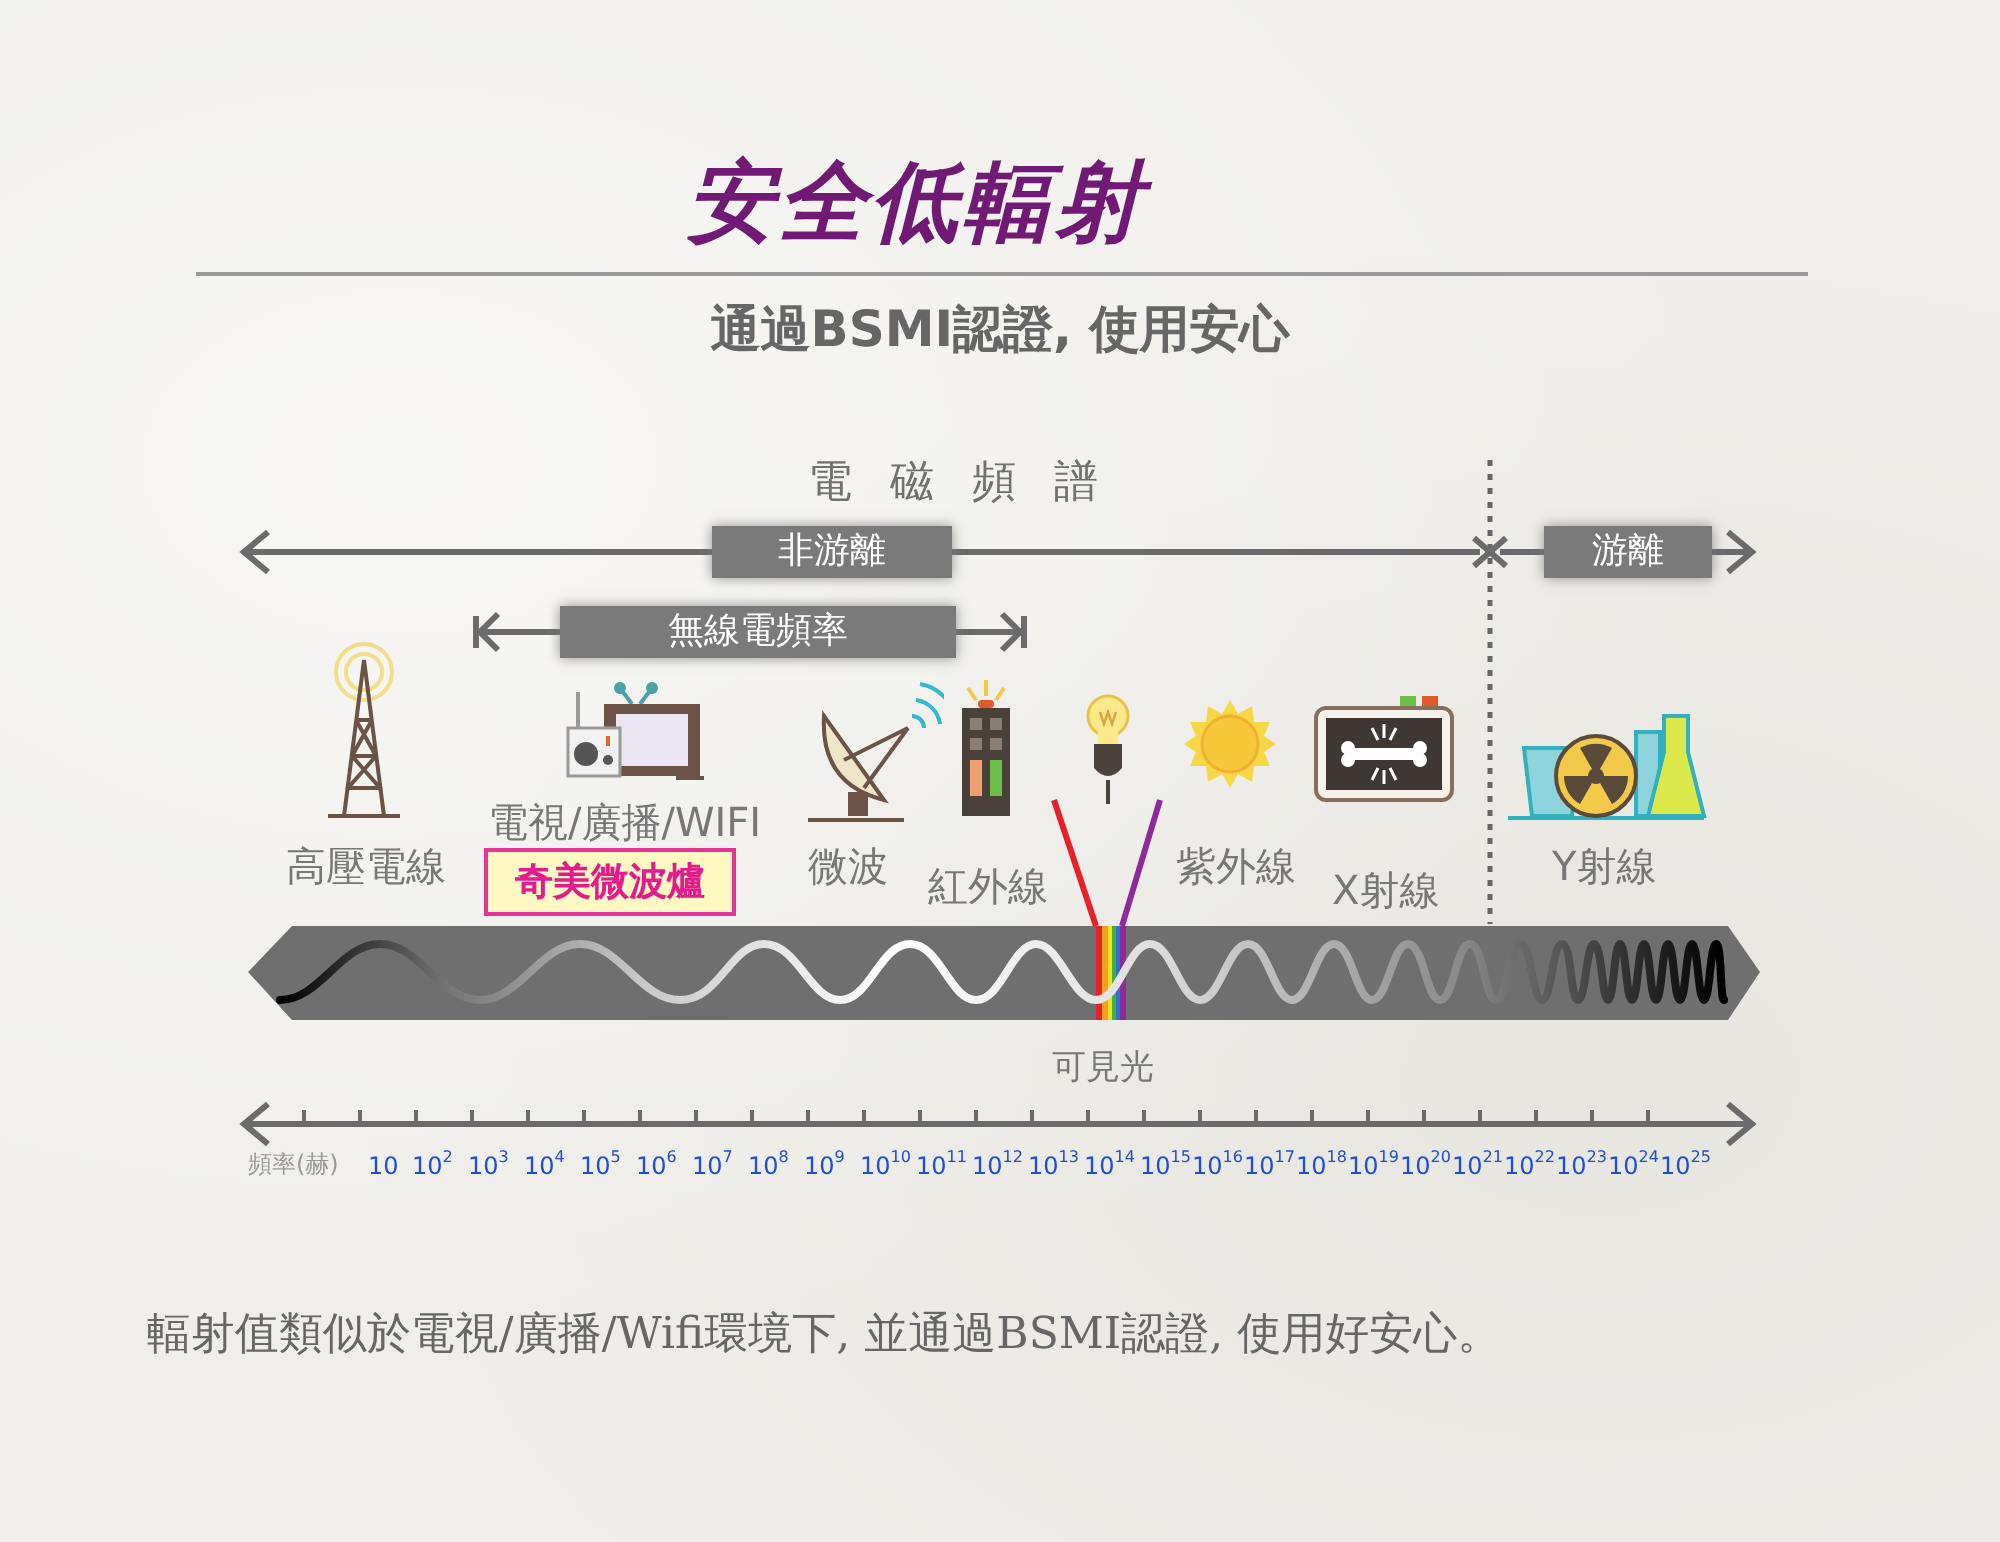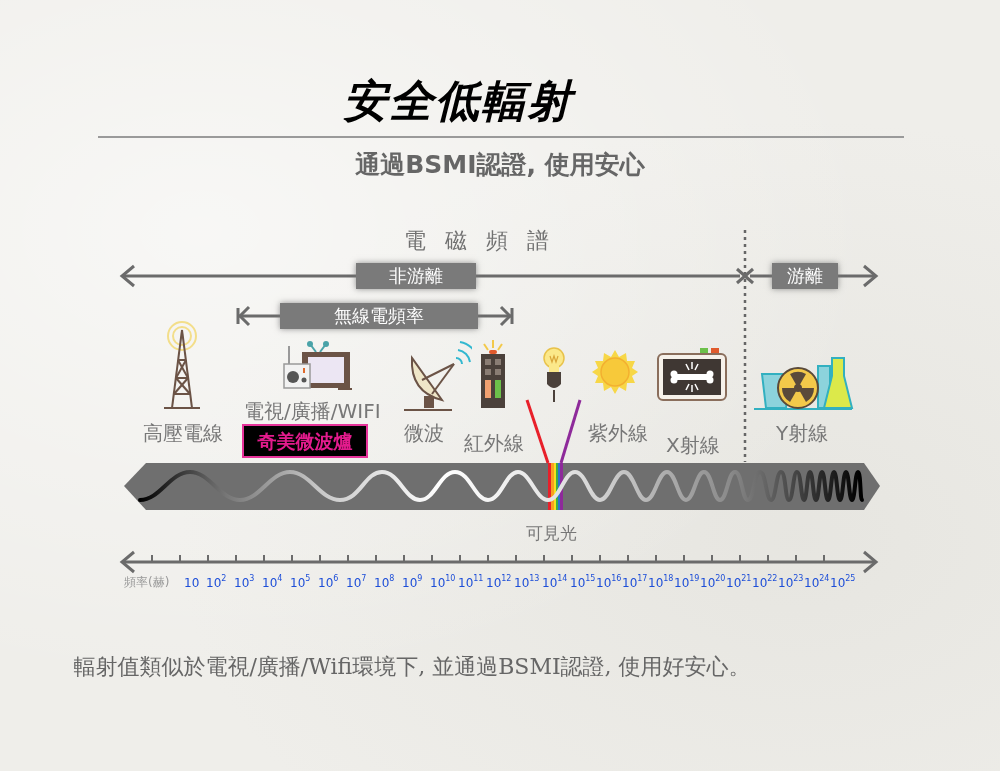--- a/index.html
+++ b/index.html
@@ -2,27 +2,27 @@
 <html><head>
 <meta charset="utf-8">
 <style>
   html,body{margin:0;padding:0;}
   body{width:1000px;height:771px;overflow:hidden;background:#f1f0ec;font-family:"DejaVu Sans",sans-serif;color:#666;position:relative;}
   .bg{position:absolute;inset:0;background:
     radial-gradient(ellipse at 20% 30%, rgba(255,255,255,0.55), transparent 60%),
     radial-gradient(ellipse at 80% 70%, rgba(225,224,218,0.6), transparent 55%),
     #efeeea;}
   .abs{position:absolute;}
-  .title{left:0;width:916px;top:72px;text-align:center;font-size:44px;font-weight:bold;font-style:italic;color:#000000;letter-spacing:2px;}
+  .title{left:0;width:916px;top:72px;text-align:center;font-size:44px;font-weight:bold;font-style:italic;color:#701a75;letter-spacing:2px;}
   .rule{left:98px;top:136px;width:806px;height:2px;background:#9a9a9a;}
   .subtitle{left:0;width:1000px;top:148px;text-align:center;font-size:25px;font-weight:bold;color:#666;}
   .spec-title{left:404px;top:226px;font-size:22px;color:#707070;letter-spacing:6px;}
   .label{font-size:20px;color:#777;white-space:nowrap;}
   .band{background:#7a7a7a;color:#fff;font-size:18px;text-align:center;line-height:26px;box-shadow:0 0 6px rgba(120,120,120,0.8);}
-  .pink-box{left:242px;top:424px;width:122px;height:30px;border:2px solid #e6339a;color:#e31b8d;font-weight:bold;font-size:19px;text-align:center;line-height:30px;background:#000000;}
+  .pink-box{left:242px;top:424px;width:122px;height:30px;border:2px solid #e6339a;color:#e31b8d;font-weight:bold;font-size:19px;text-align:center;line-height:30px;background:#fef9c3;}
   .tick-label{font-size:12px;color:#1d4ed8;white-space:nowrap;}
   .tick-label sup{font-size:8px;vertical-align:6px;}
   .footer{left:0;width:824px;top:652px;text-align:center;font-family:"DejaVu Serif",serif;font-size:22px;color:#666;}
 </style>
 </head>
 <body>
 
 <div class="bg"></div>
 
 <div class="abs title">安全低輻射</div>
@@ -75,21 +75,21 @@
       <line x1="684" y1="555" x2="684" y2="562"></line>
     <line x1="712" y1="555" x2="712" y2="562"></line>
       <line x1="740" y1="555" x2="740" y2="562"></line>
     <line x1="768" y1="555" x2="768" y2="562"></line>
       <line x1="796" y1="555" x2="796" y2="562"></line>
     <line x1="824" y1="555" x2="824" y2="562"></line>
   </g>
 </svg>
 
 <div class="abs band" style="left:356px;top:263px;width:120px;">非游離</div>
-<div class="abs band" style="left:772px;top:263px;width:66px;">游離</div>
+<div class="abs band" style="left:772px;top:263px;width:84px;">游離</div>
 <div class="abs band" style="left:280px;top:303px;width:198px;">無線電頻率</div>
 
 <svg class="abs" style="left:160px;top:320px" width="44" height="90">
   <circle cx="22" cy="16" r="14" fill="none" stroke="#f3de8a" stroke-width="2"></circle>
   <circle cx="22" cy="16" r="9" fill="none" stroke="#f3de8a" stroke-width="2"></circle>
   <g stroke="#6b5346" stroke-width="2" fill="none">
     <line x1="22" y1="10" x2="12" y2="88"></line>
       <line x1="22" y1="10" x2="32" y2="88"></line>
     <line x1="18" y1="40" x2="26" y2="40"></line>
       <line x1="16" y1="58" x2="28" y2="58"></line>

